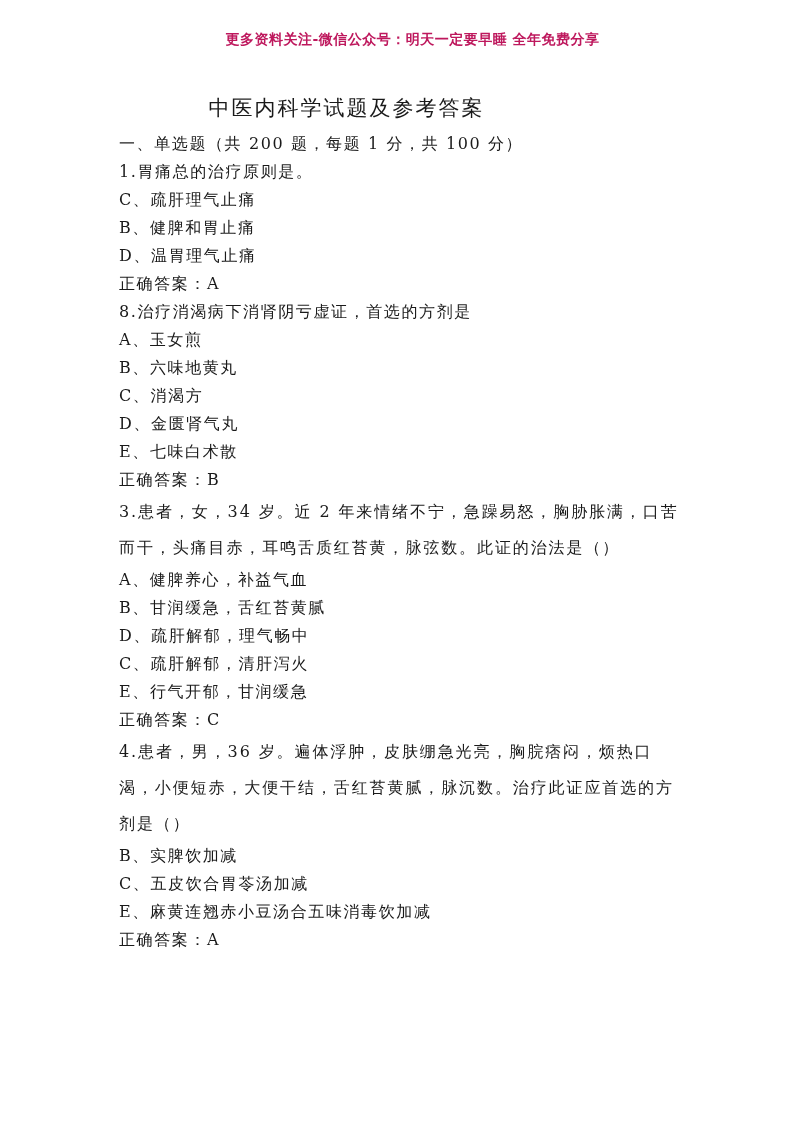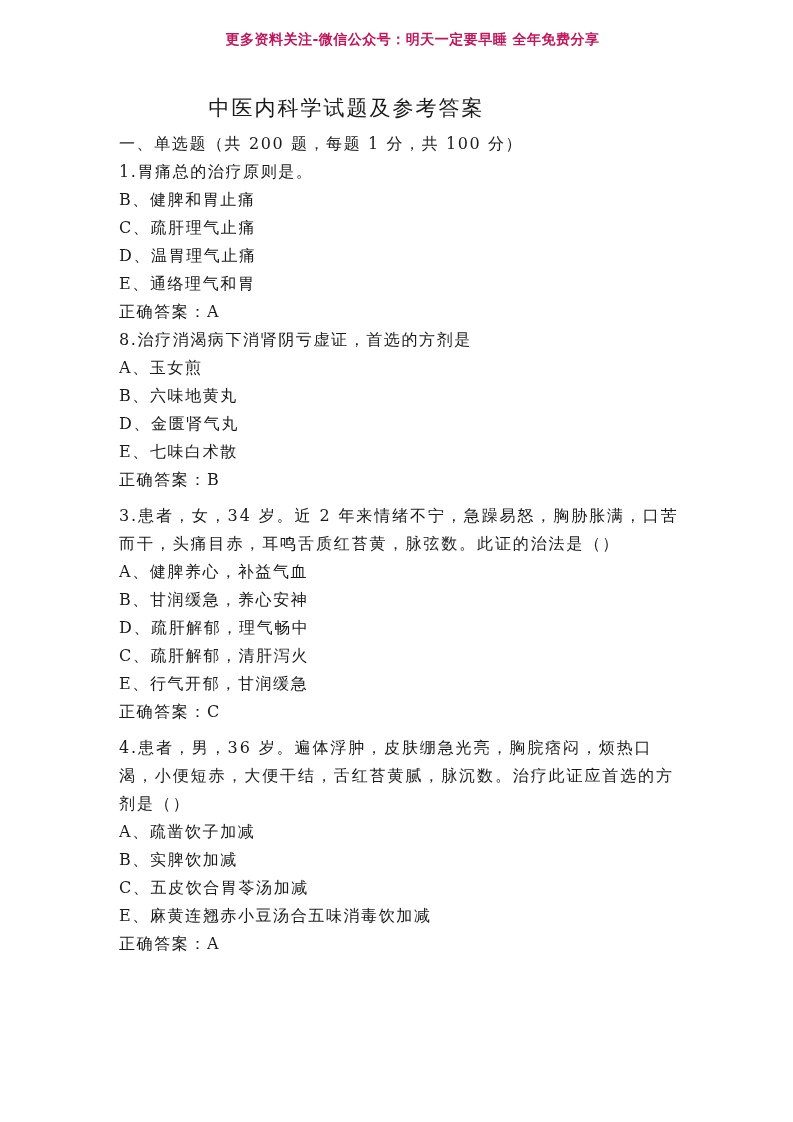--- a/index.html
+++ b/index.html
@@ -44,63 +44,61 @@
       font-size: 16px;
       line-height: 28px;
       letter-spacing: 1.6px;
     }
     .line {
       white-space: nowrap;
       height: 28px;
     }
     .wrap-line {
       white-space: normal;
-      line-height: 28px;
+      line-height: 36px;
       letter-spacing: 1.9px;
-      margin-top: 8px;
     }
   </style>
 </head>
 <body>
 
 <div class="header-note">更多资料关注-微信公众号：明天一定要早睡 全年免费分享</div>
 <div class="doc-title">中医内科学试题及参考答案</div>
 
 <div class="content">
   <div class="line">一、单选题（共 200 题，每题 1 分，共 100 分）</div>
 
   <div>
     <div class="line">1.胃痛总的治疗原则是。</div>
+    <div class="line">C、疏肝理气止痛</div>
     <div class="line">B、健脾和胃止痛</div>
-    <div class="line">C、疏肝理气止痛</div>
     <div class="line">D、温胃理气止痛</div>
-    <div class="line">E、通络理气和胃</div>
     <div class="line">正确答案：A</div>
   </div>
 
   <div>
     <div class="line">8.治疗消渴病下消肾阴亏虚证，首选的方剂是</div>
     <div class="line">A、玉女煎</div>
     <div class="line">B、六味地黄丸</div>
+    <div class="line">C、消渴方</div>
     <div class="line">D、金匮肾气丸</div>
     <div class="line">E、七味白术散</div>
     <div class="line">正确答案：B</div>
   </div>
 
   <div>
     <div class="wrap-line">3.患者，女，34 岁。近 2 年来情绪不宁，急躁易怒，胸胁胀满，口苦而干，头痛目赤，耳鸣舌质红苔黄，脉弦数。此证的治法是（）</div>
     <div class="line">A、健脾养心，补益气血</div>
-    <div class="line">B、甘润缓急，养心安神</div>
+    <div class="line">B、甘润缓急，舌红苔黄腻</div>
     <div class="line">D、疏肝解郁，理气畅中</div>
     <div class="line">C、疏肝解郁，清肝泻火</div>
     <div class="line">E、行气开郁，甘润缓急</div>
     <div class="line">正确答案：C</div>
   </div>
 
   <div>
     <div class="wrap-line">4.患者，男，36 岁。遍体浮肿，皮肤绷急光亮，胸脘痞闷，烦热口渴，小便短赤，大便干结，舌红苔黄腻，脉沉数。治疗此证应首选的方剂是（）</div>
-    <div class="line">A、疏凿饮子加减</div>
     <div class="line">B、实脾饮加减</div>
     <div class="line">C、五皮饮合胃苓汤加减</div>
     <div class="line">E、麻黄连翘赤小豆汤合五味消毒饮加减</div>
     <div class="line">正确答案：A</div>
   </div>
 </div>
 
 </body></html>

